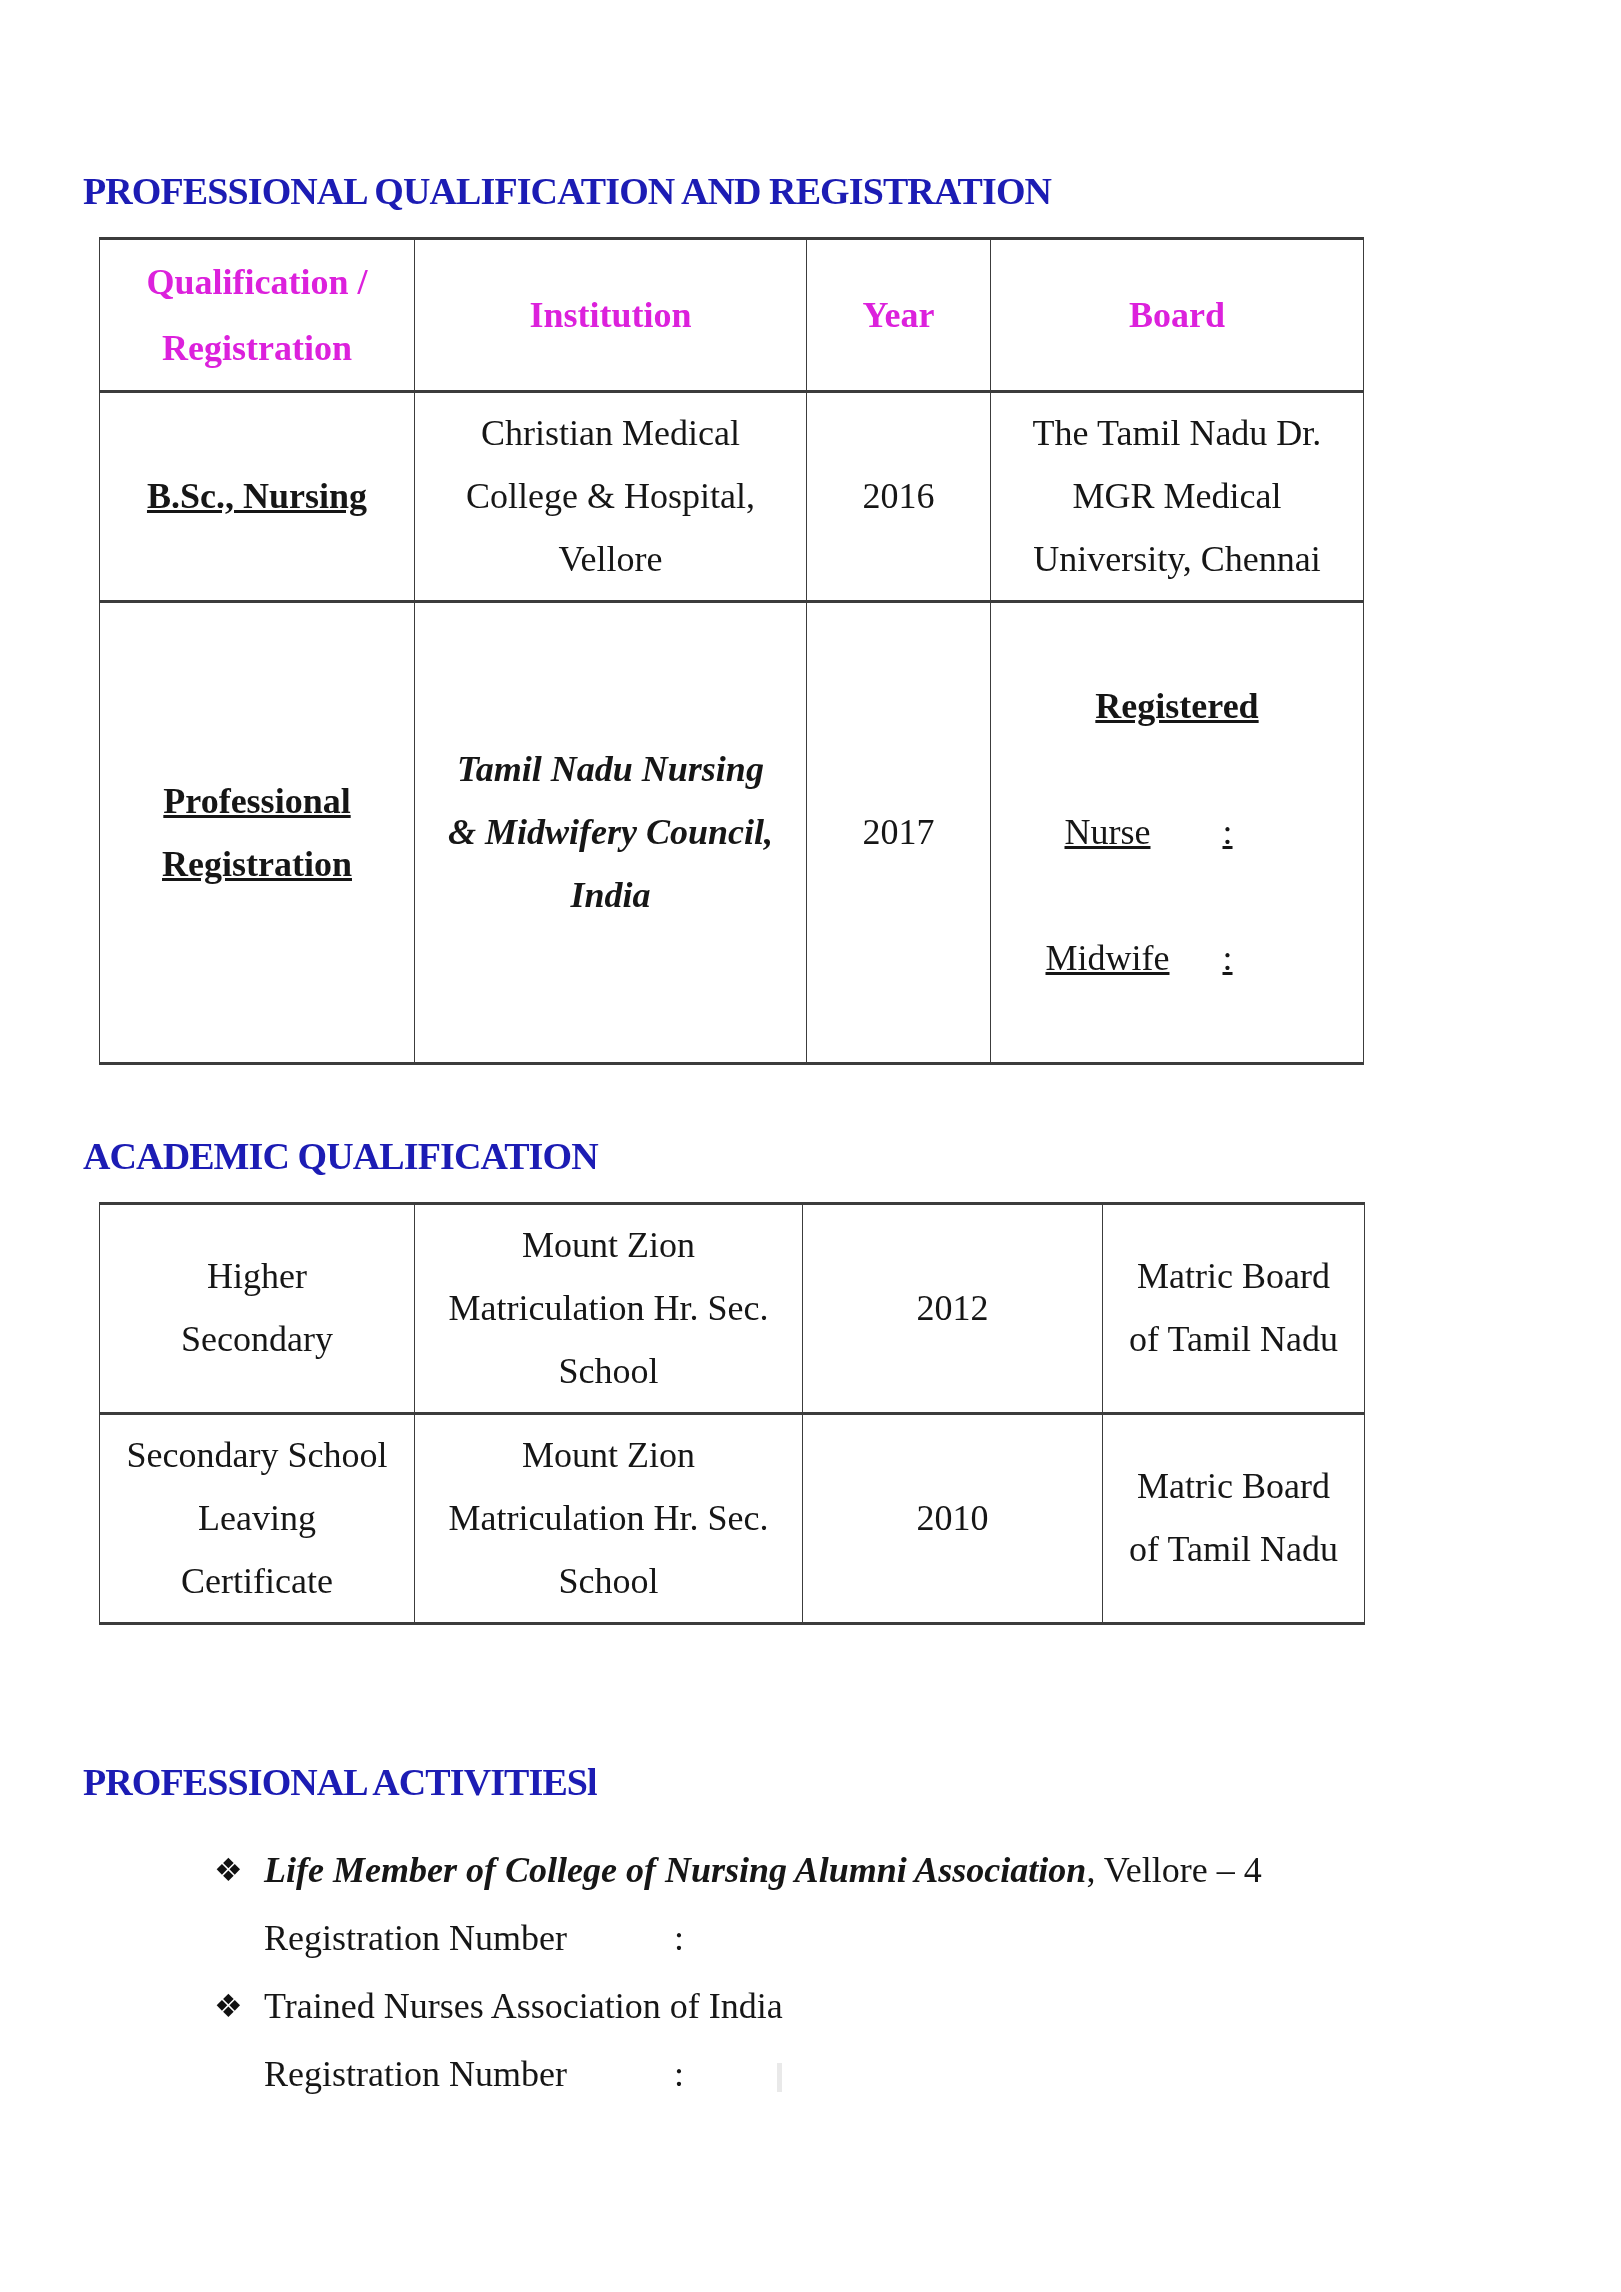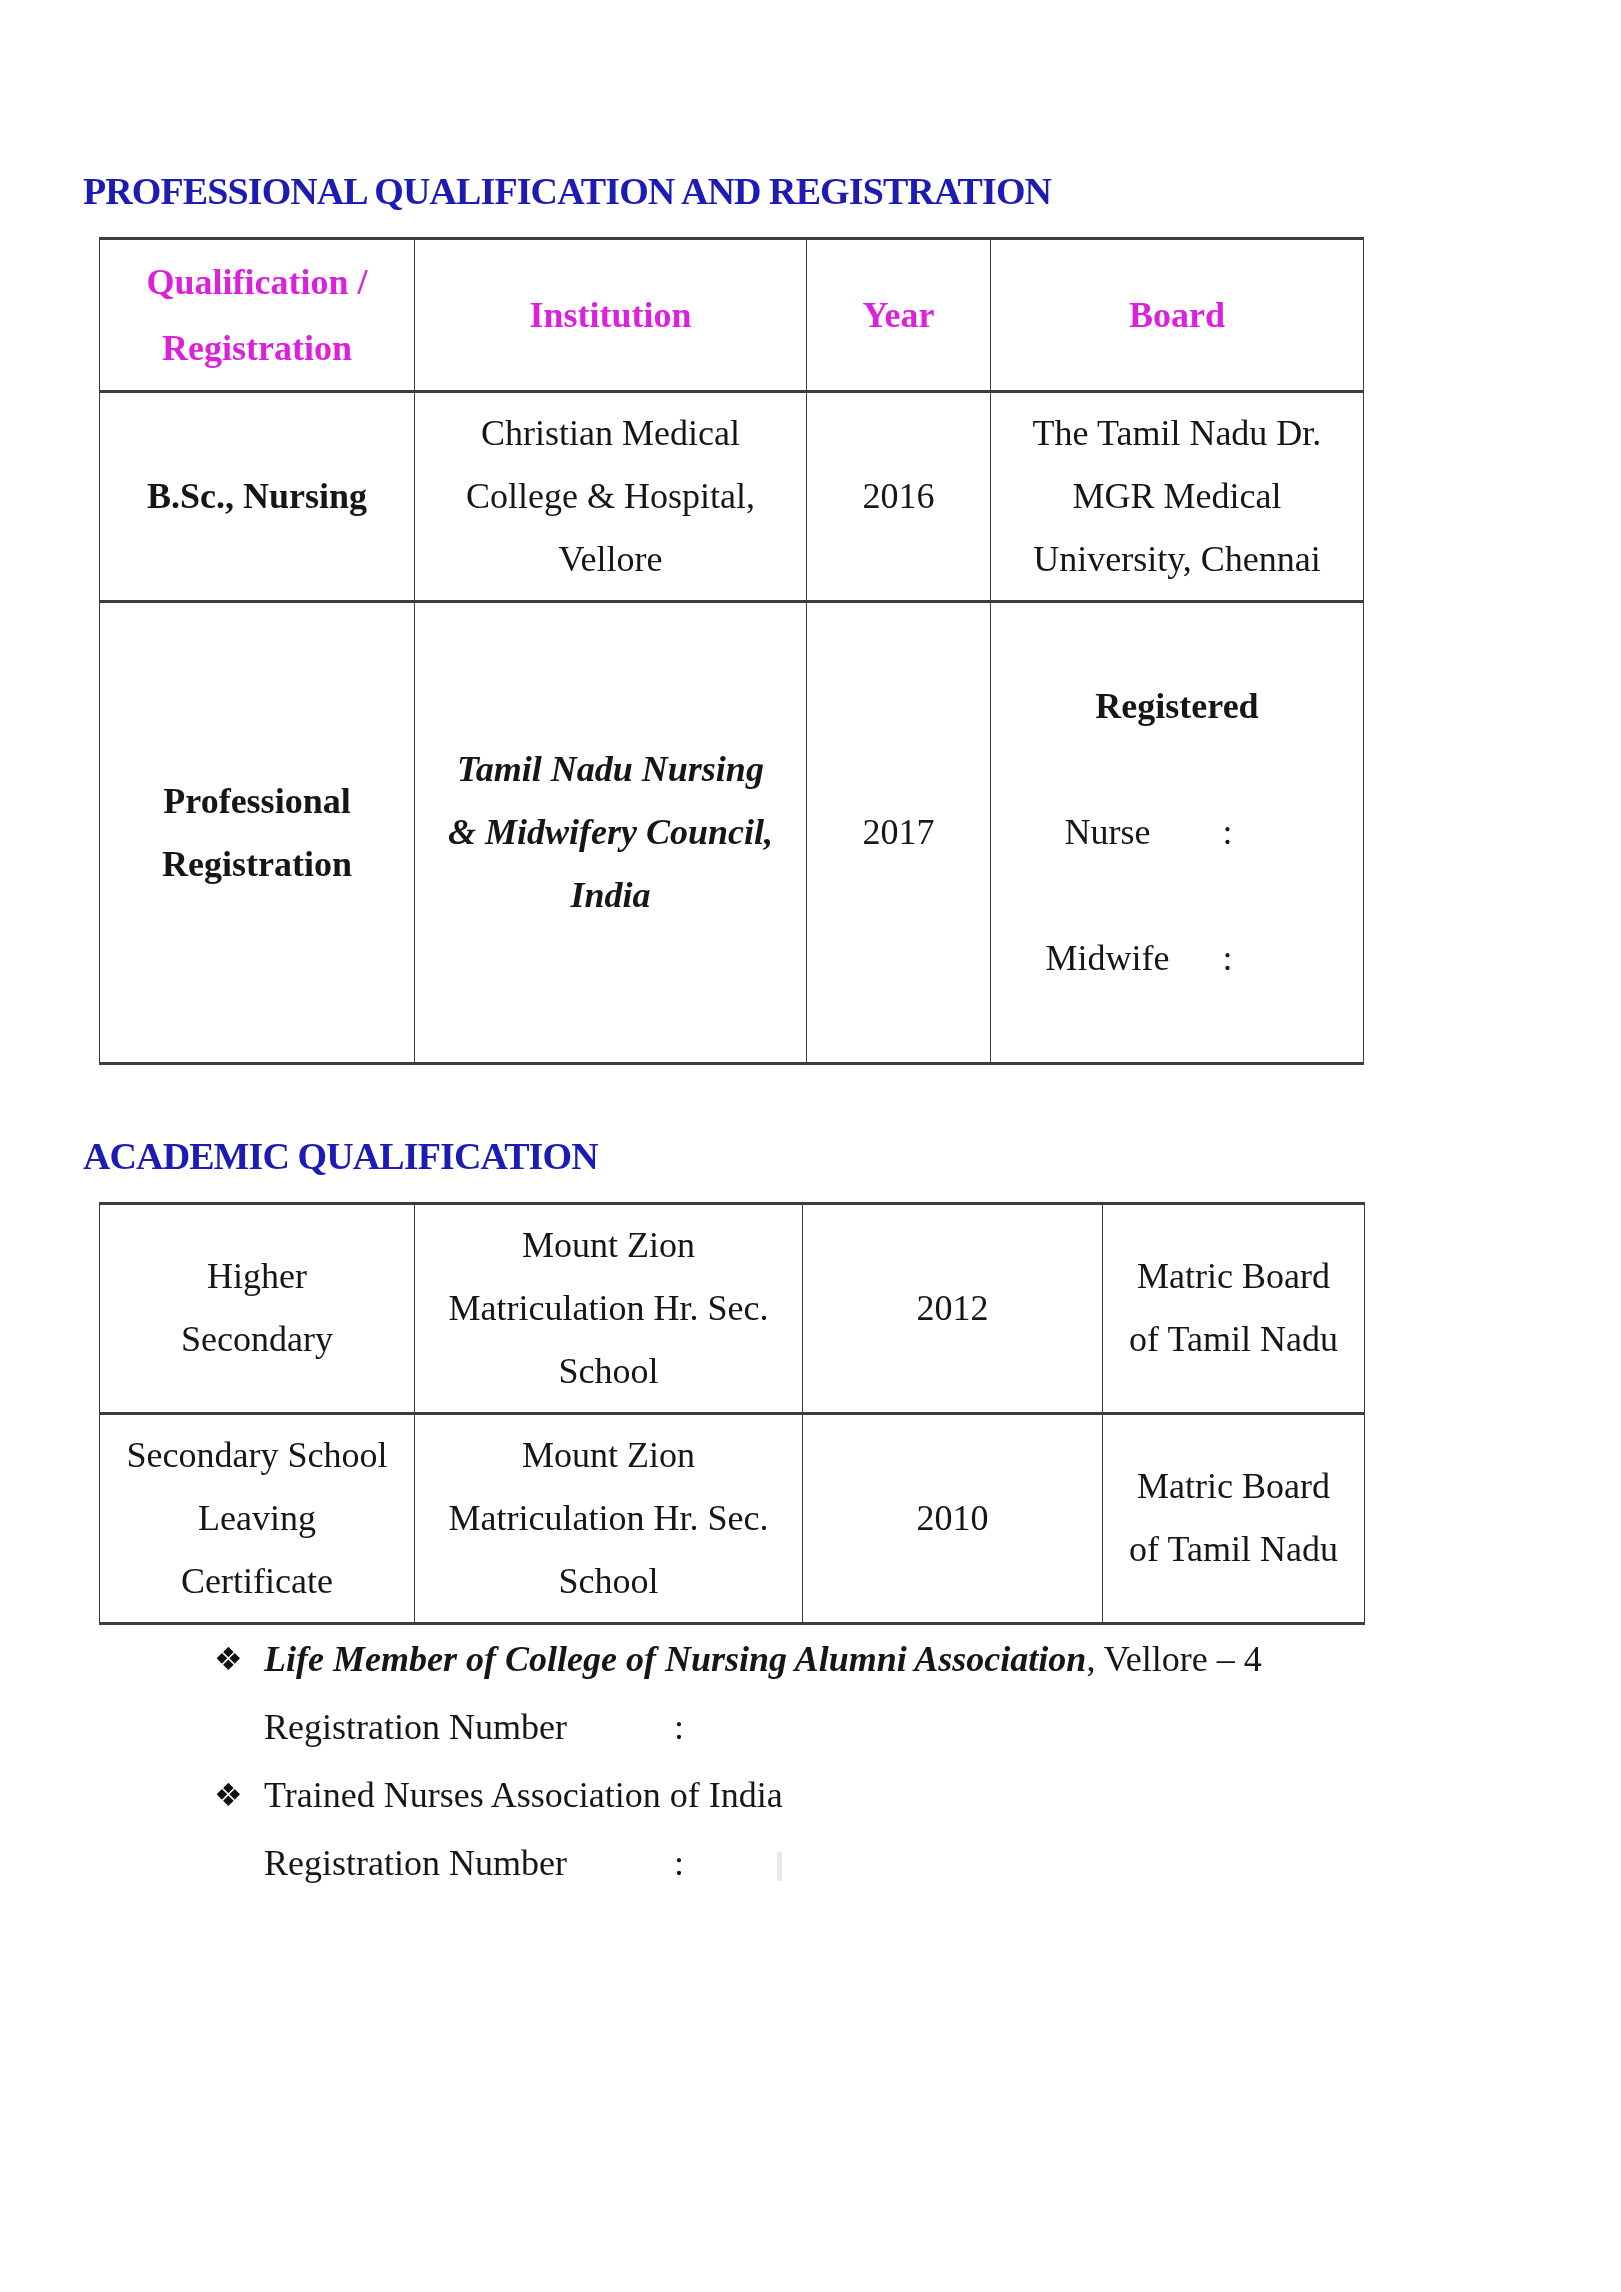--- a/index.html
+++ b/index.html
@@ -55,21 +55,21 @@
     font-weight:bold;
     line-height:66px;
   }
   .t1 .hrow td{height:134px;}
   .t1 .r1 td{height:206px;}
   .t1 .r2 td{height:203px;}
   .t2 .hrow td{height:136px;}
   .t2 .r1 td{height:204px;}
   .t2 .r2 td{height:202px;}
 
-  td.al{text-align:left;padding-left:23px;}
+  td.al{text-align:left;padding-left:23px;text-decoration:underline;}
   .bold{font-weight:bold;}
   .bi{font-weight:bold;font-style:italic;}
 
   .tab-line{display:flex;white-space:nowrap;gap:11px;}
   .b-lbl{display:inline-block;width:208px;}
 
   .pa-line{
     position:relative;
     padding-left:181px;
     font-size:36px;
@@ -172,20 +172,21 @@
         <td>Mount Zion
 Matriculation Hr. Sec.
 School</td>
         <td>2010</td>
         <td>Matric Board
 of Tamil Nadu</td>
       </tr>
     </tbody>
   </table>
 
+  <div class="sec-heading h3">PROFESSIONAL ACTIVITIESl</div>
 
   <div>
     <div class="pa-line">
       <span class="bullet-glyph">❖</span><span class="bi">Life Member of College of Nursing Alumni Association</span><span>, Vellore – 4</span>
     </div>
     <div class="pa-line">
       <span class="reg-lbl">Registration Number</span><span>:</span>
     </div>
     <div class="pa-line">
       <span class="bullet-glyph">❖</span><span>Trained Nurses Association of India</span>

